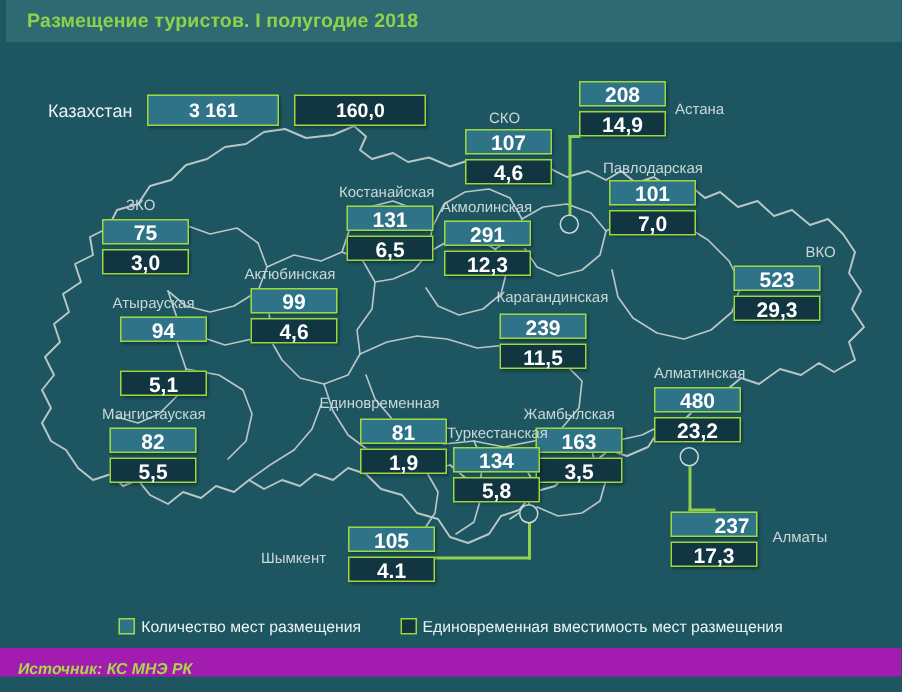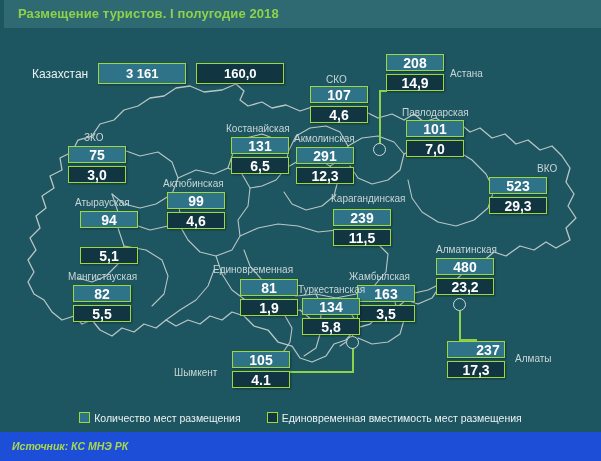--- a/index.html
+++ b/index.html
@@ -66,22 +66,22 @@
     display:flex;align-items:center;justify-content:center;gap:26px;
   }
   .legitem{display:flex;align-items:center;gap:4px;}
   .swatch{width:11px;height:11px;border:1.4px solid #9bd93c;box-sizing:border-box;}
   .swatch.light{background:#2f7389;}
   .swatch.dark{background:#123542;}
   .legitem .ltxt{font-size:10.5px;color:#eaf3f3;white-space:nowrap;}
 
   
   .footer{
-    position:absolute;left:0;top:432px;width:601px;height:29px;
-    background:#1d4ed8;
+    position:absolute;left:0;top:432px;width:601px;height:19px;
+    background:#a21caf;
   }
   .footer .src{
     position:absolute;left:12px;top:8px;
     font-size:10.5px;font-style:italic;font-weight:bold;color:#a9d94b;white-space:nowrap;
   }
   .brand{position:absolute;right:12px;top:6px;display:flex;align-items:center;gap:4px;}
   .brand .bars{display:block;}
   .brand .bname{font-size:12px;font-weight:bold;color:#ffffff;font-style:italic;}
   .brand .bname2{font-size:12px;color:#dfe9e9;font-style:italic;}
 </style>

